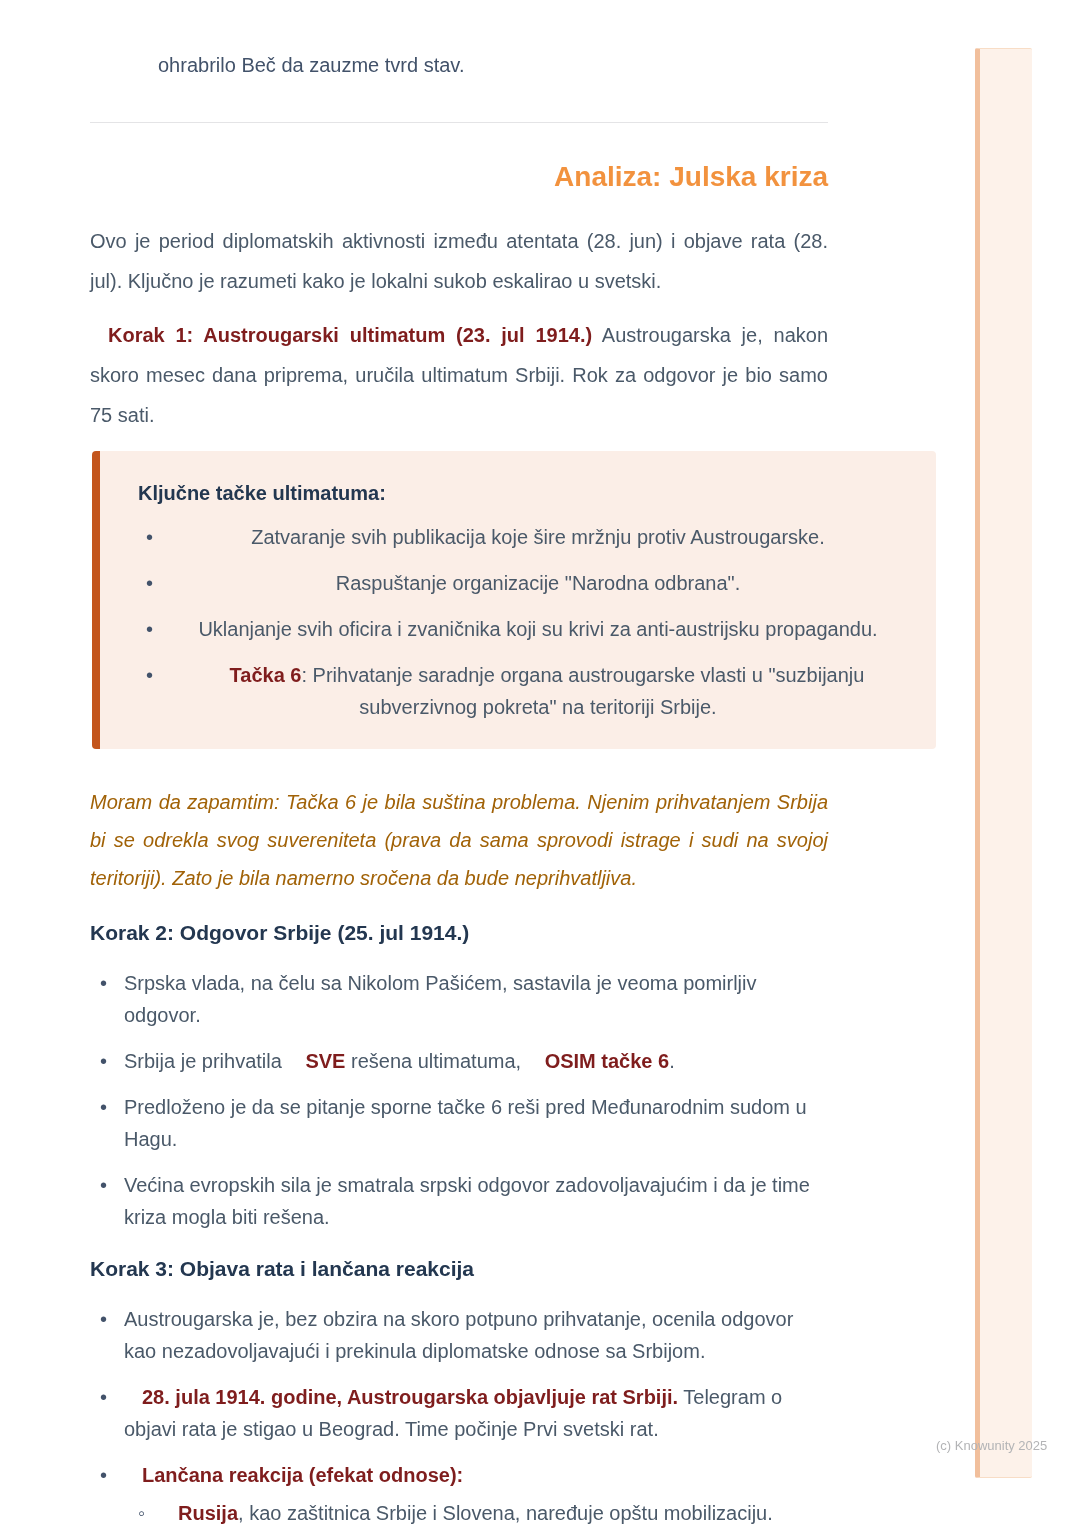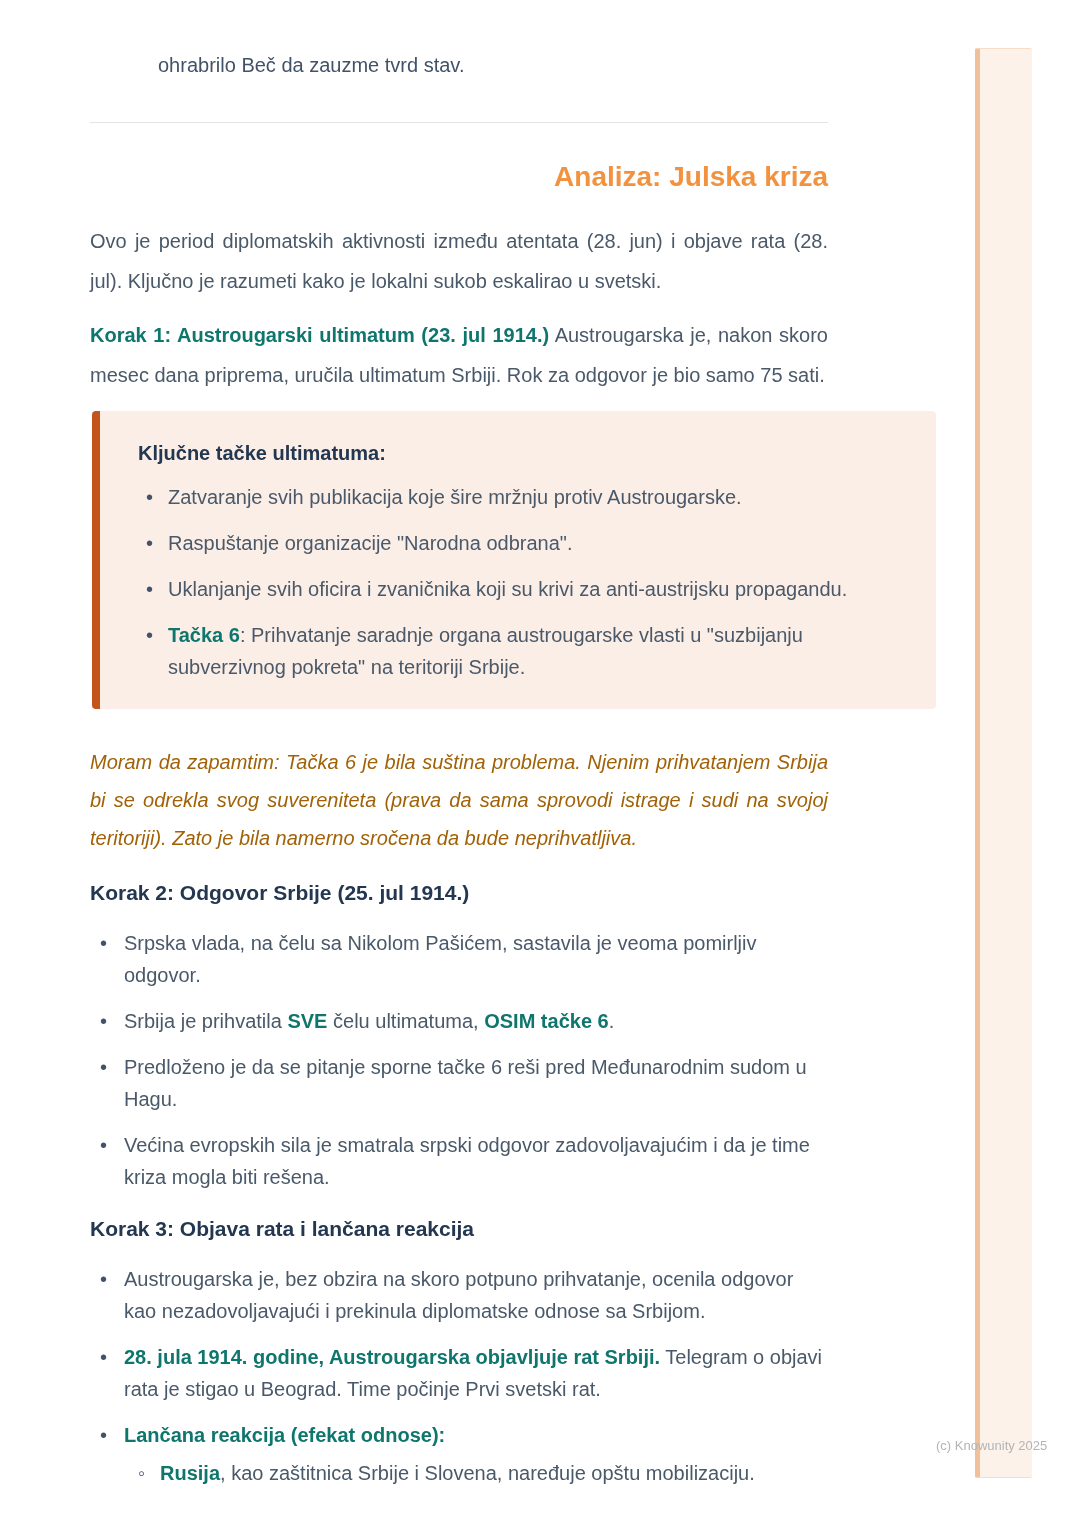--- a/index.html
+++ b/index.html
@@ -44,22 +44,23 @@
     text-align: right;
   }
   .para {
     margin: 26px 0 0 0;
     font-size: 20px;
     line-height: 40px;
     text-align: justify;
     color: #4a5969;
   }
   .para strong, .main-list strong, .callout strong {
-    color: #0f766e;
-    font-weight: bold;
+    color: #7f1d1d;
+    font-weight: bold;
+    margin-left: 18px;
   }
   .para.k1 { margin-top: 14px; }
   .callout {
     margin: 16px 0 0 2px;
     width: 844px;
     box-sizing: border-box;
     background: #fbeee7;
     border-left: 8px solid #c3551c;
     border-radius: 4px;
     padding: 28px 28px 26px 38px;
@@ -68,20 +69,21 @@
     margin: 0;
     font-size: 20px;
     line-height: 28px;
     font-weight: bold;
     color: #233750;
   }
   ul.blist {
     list-style: none;
     margin: 12px 0 0 0;
     padding: 0;
+    text-align: center;
   }
   ul.blist > li {
     position: relative;
     padding-left: 30px;
     font-size: 20px;
     line-height: 32px;
     margin-top: 14px;
     color: #4a5969;
   }
   ul.blist > li::before {
@@ -198,21 +200,21 @@
         <li><strong>Tačka 6</strong><span>: Prihvatanje saradnje organa austrougarske vlasti u "suzbijanju subverzivnog pokreta" na teritoriji Srbije.</span></li>
       </ul>
     </aside>
 
     <p class="para note">Moram da zapamtim: Tačka 6 je bila suština problema. Njenim prihvatanjem Srbija bi se odrekla svog suvereniteta (prava da sama sprovodi istrage i sudi na svojoj teritoriji). Zato je bila namerno sročena da bude neprihvatljiva.</p>
 
     <h3 class="step-title">Korak 2: Odgovor Srbije (25. jul 1914.)</h3>
 
     <ul class="main-list">
       <li><span>Srpska vlada, na čelu sa Nikolom Pašićem, sastavila je veoma pomirljiv odgovor.</span></li>
-      <li><span>Srbija je prihvatila </span><strong>SVE</strong><span> čelu ultimatuma, </span><strong>OSIM tačke 6</strong><span>.</span></li>
+      <li><span>Srbija je prihvatila </span><strong>SVE</strong><span> rešena ultimatuma, </span><strong>OSIM tačke 6</strong><span>.</span></li>
       <li><span>Predloženo je da se pitanje sporne tačke 6 reši pred Međunarodnim sudom u Hagu.</span></li>
       <li><span>Većina evropskih sila je smatrala srpski odgovor zadovoljavajućim i da je time kriza mogla biti rešena.</span></li>
     </ul>
 
     <h3 class="step-title">Korak 3: Objava rata i lančana reakcija</h3>
 
     <ul class="main-list">
       <li><span>Austrougarska je, bez obzira na skoro potpuno prihvatanje, ocenila odgovor kao nezadovoljavajući i prekinula diplomatske odnose sa Srbijom.</span></li>
       <li><strong>28. jula 1914. godine, Austrougarska objavljuje rat Srbiji.</strong><span> Telegram o objavi rata je stigao u Beograd. Time počinje Prvi svetski rat.</span></li>
       <li><strong>Lančana reakcija (efekat odnose):</strong>

